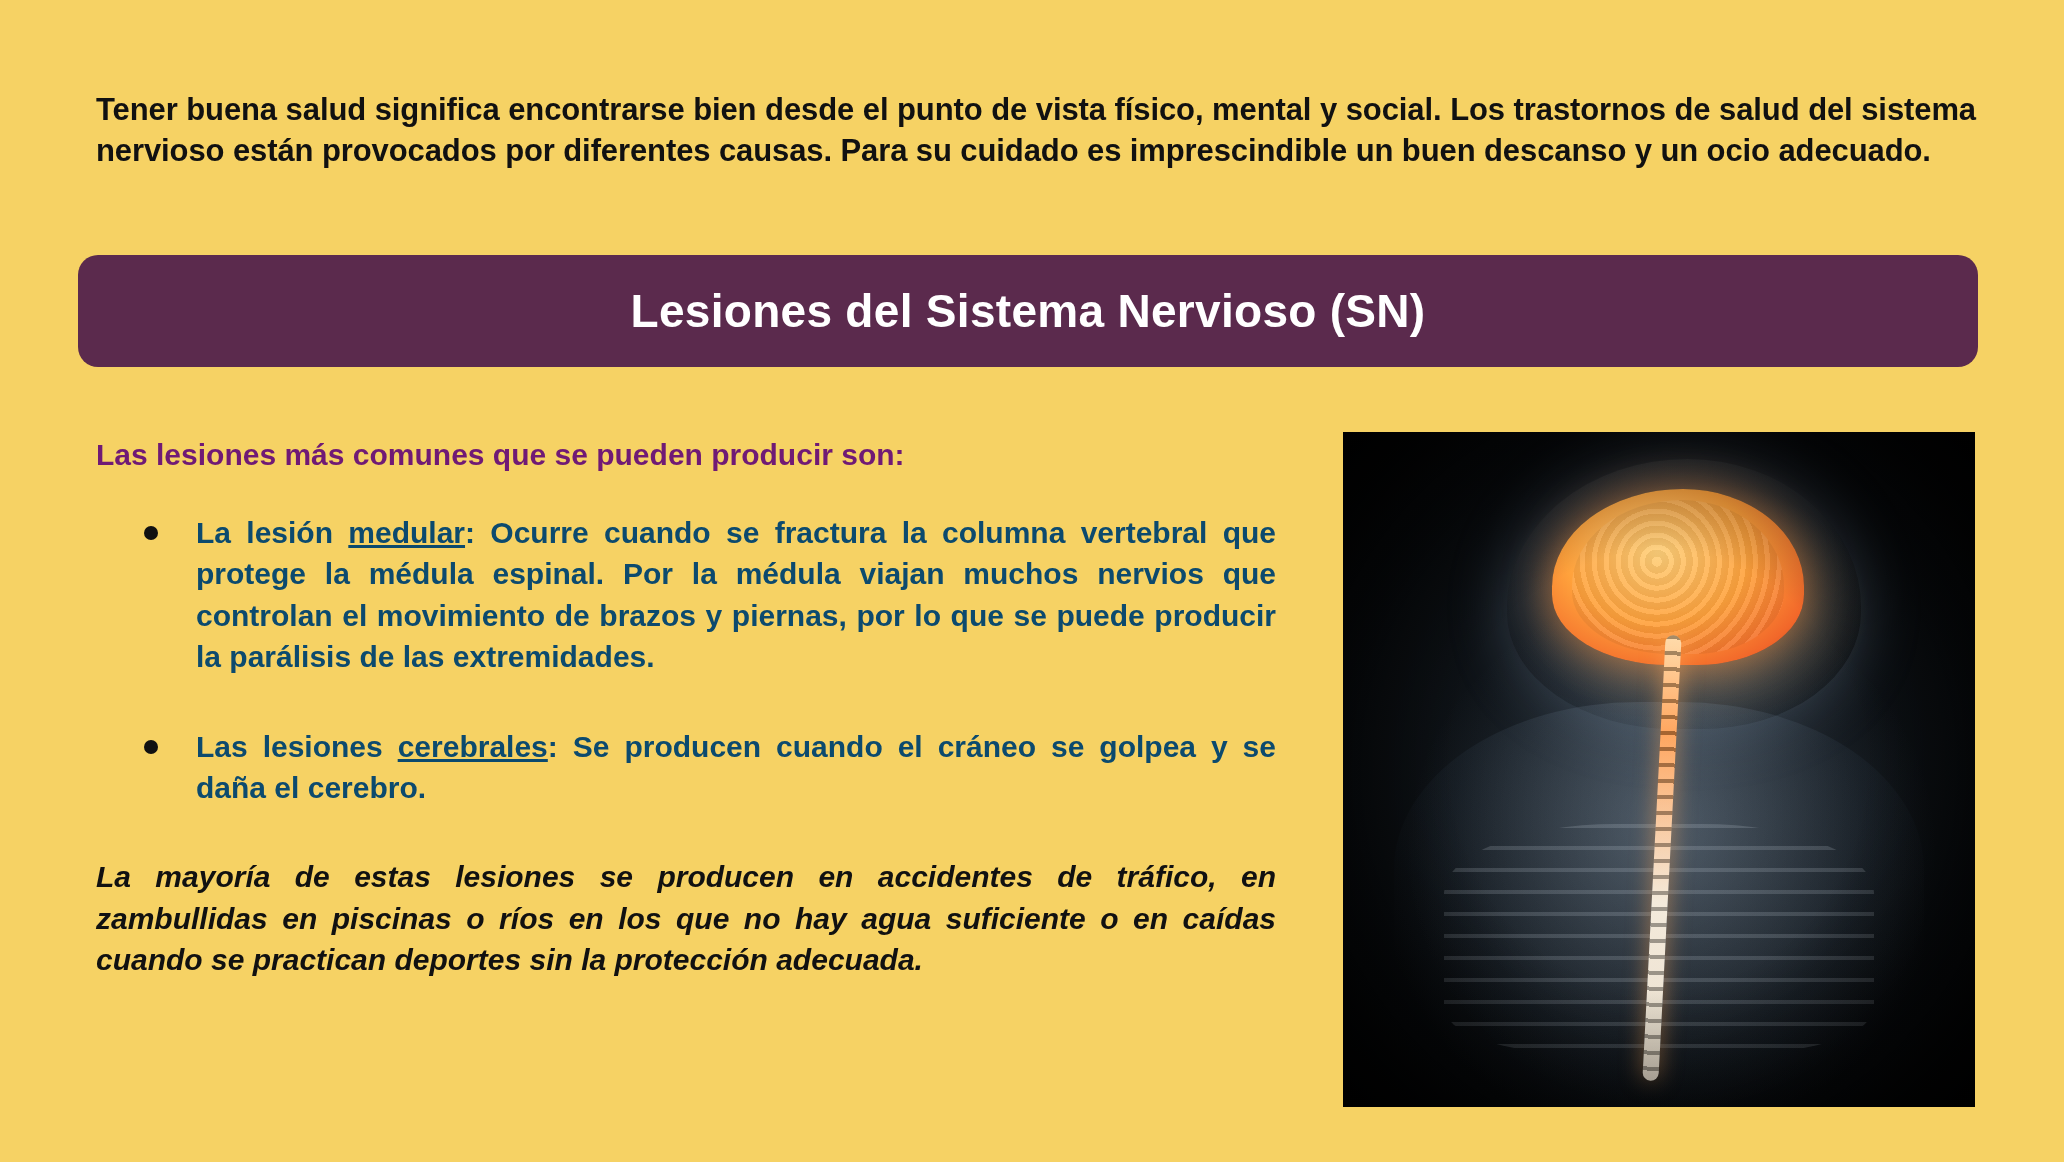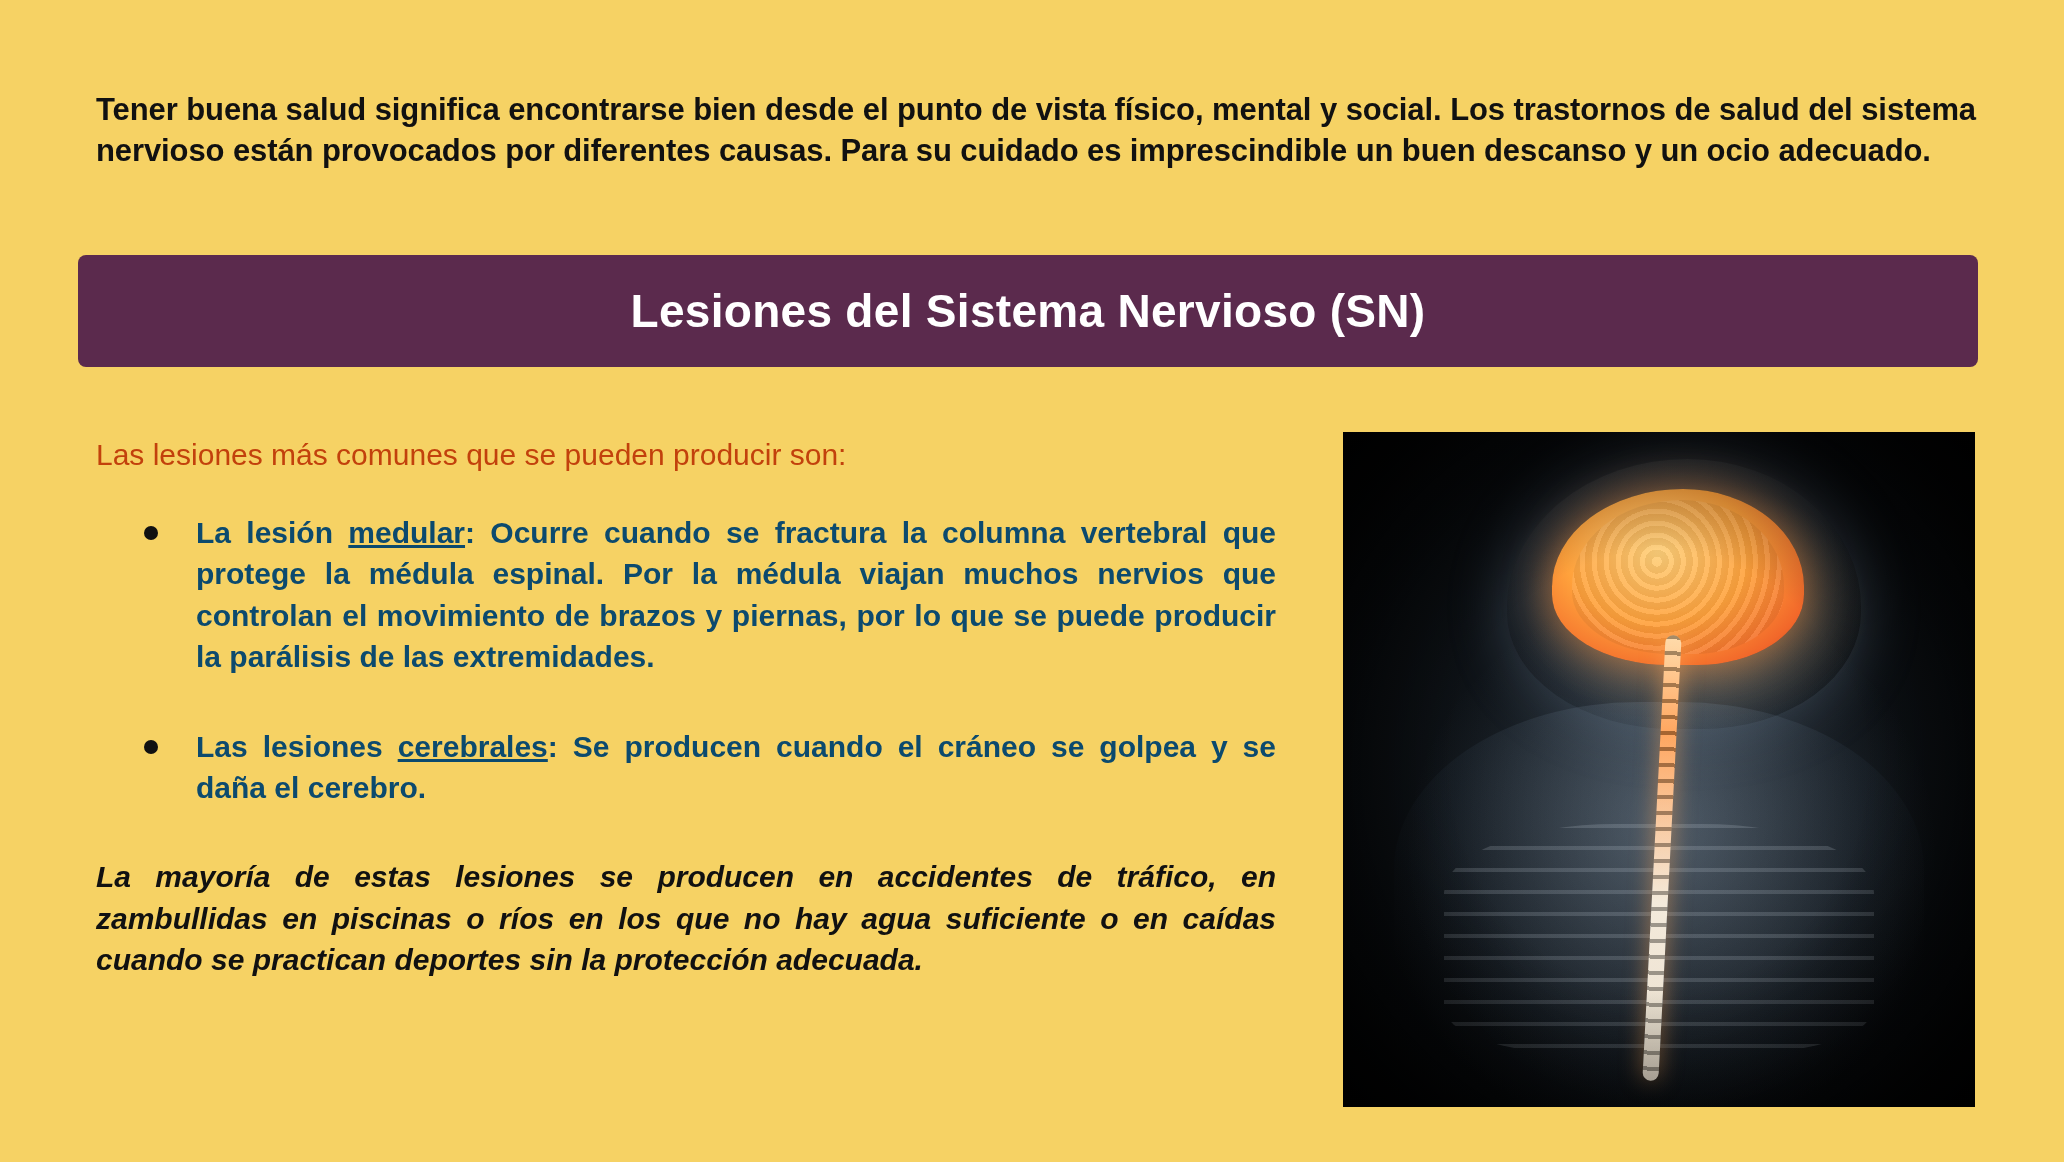--- a/index.html
+++ b/index.html
@@ -36,42 +36,42 @@
   .intro-paragraph b {
     font-weight: 800;
   }
   .title-banner {
     position: absolute;
     left: 78px;
     top: 255px;
     width: 1900px;
     height: 112px;
     background: #5b2a4d;
-    border-radius: 8px;
+    border-radius: 20px;
     display: flex;
     align-items: center;
     justify-content: center;
   }
   .title-banner .title-text {
     color: #ffffff;
     font-size: 46px;
     font-weight: 800;
     letter-spacing: 0.3px;
     text-align: center;
   }
   .content-col {
     position: absolute;
     left: 96px;
     top: 435px;
     width: 1180px;
   }
   .lead-line {
     font-size: 30px;
-    font-weight: 400;
-    color: #c2410c;
+    font-weight: 700;
+    color: #701a75;
     line-height: 1.3;
     margin-bottom: 38px;
   }
   .bullet-list {
     margin: 0;
     padding: 0;
     list-style: none;
   }
   .bullet-item {
     position: relative;

